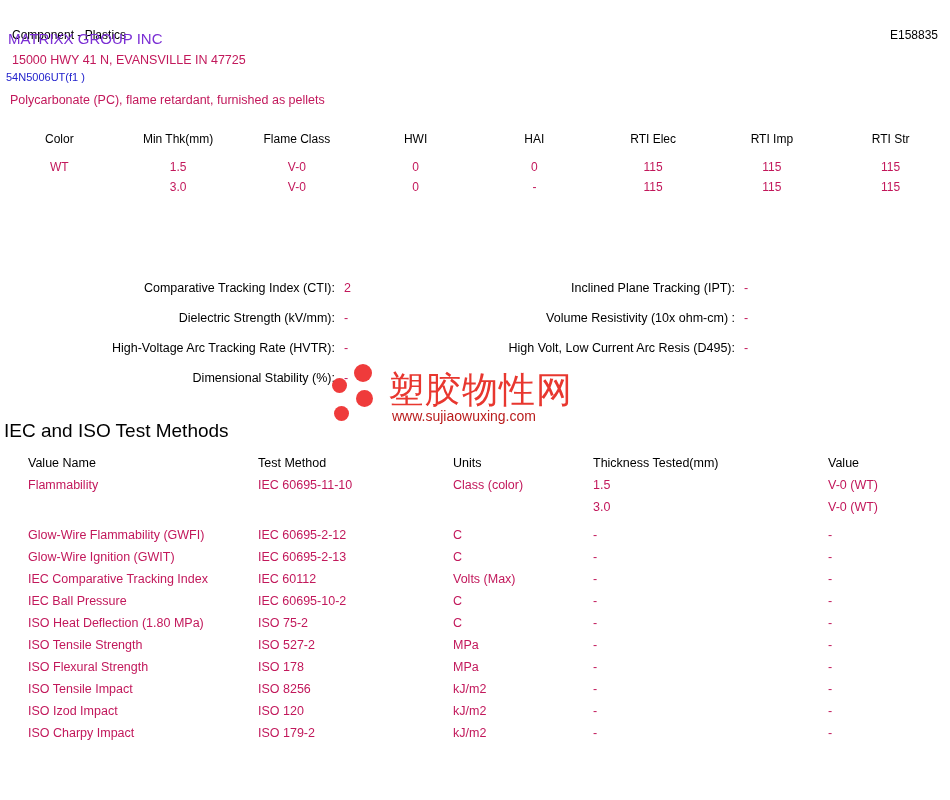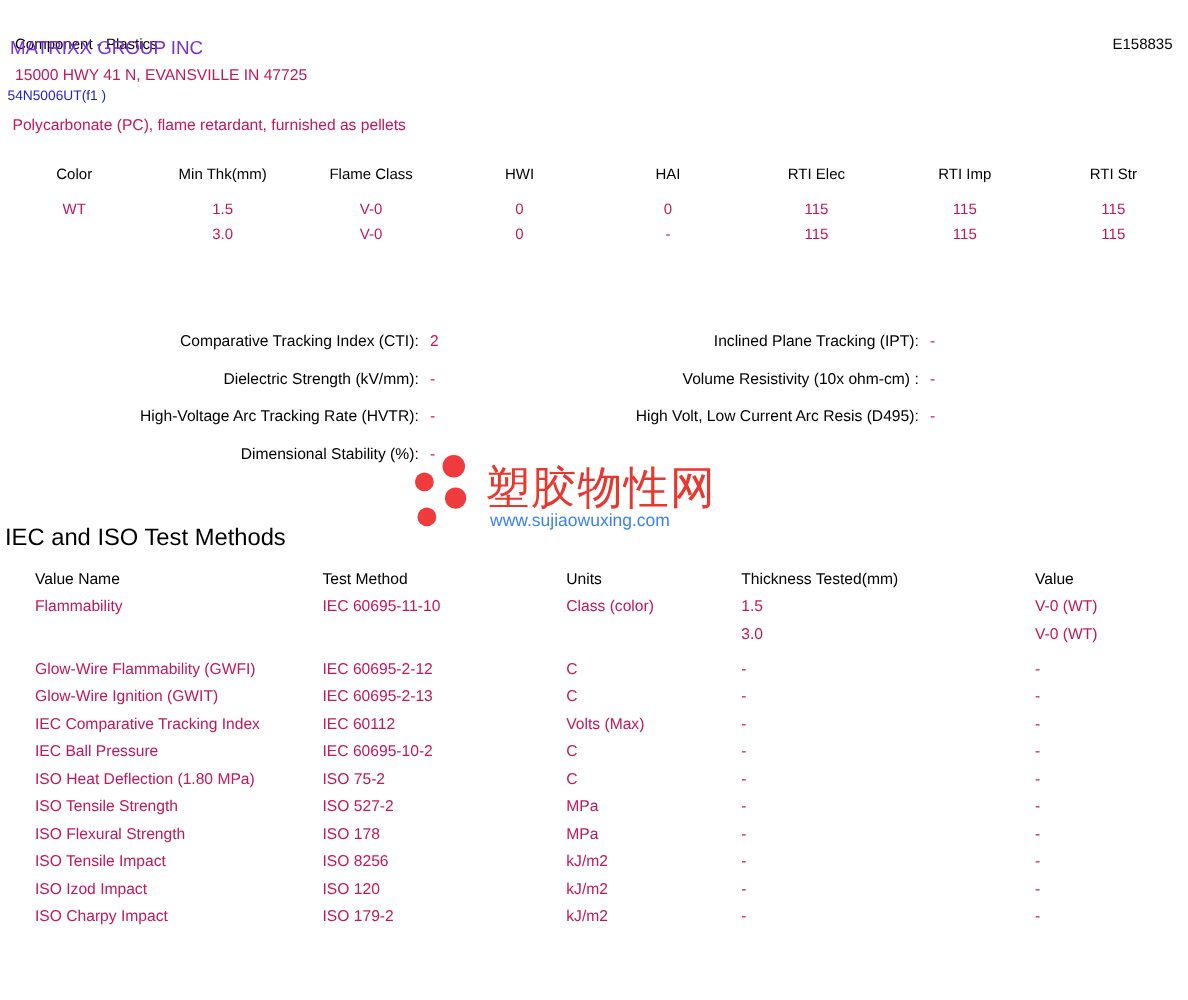--- a/index.html
+++ b/index.html
@@ -91,20 +91,21 @@
   .kv-block {
     position: absolute;
     top: 266px;
     left: 0;
     width: 950px;
   }
   .kv-row {
     display: flex;
     height: 30px;
     line-height: 15px;
+    align-items: flex-end;
   }
   .kv-cell {
     display: flex;
     box-sizing: border-box;
   }
   .kv-cell.left {
     width: 375px;
     padding-right: 0;
   }
   .kv-cell.right {
@@ -159,21 +160,21 @@
     font-size: 36px;
     color: #e8372f;
     font-family: "DejaVu Sans", sans-serif;
     letter-spacing: 1px;
   }
   .wm-url {
     position: absolute;
     left: 66px;
     top: 46px;
     font-size: 14px;
-    color: #3b82f6;
+    color: #b91c1c;
     font-family: "Liberation Sans", sans-serif;
   }
 
   
   .section-title {
     position: absolute;
     top: 420px;
     left: 4px;
     font-size: 19px;
     color: #000;

